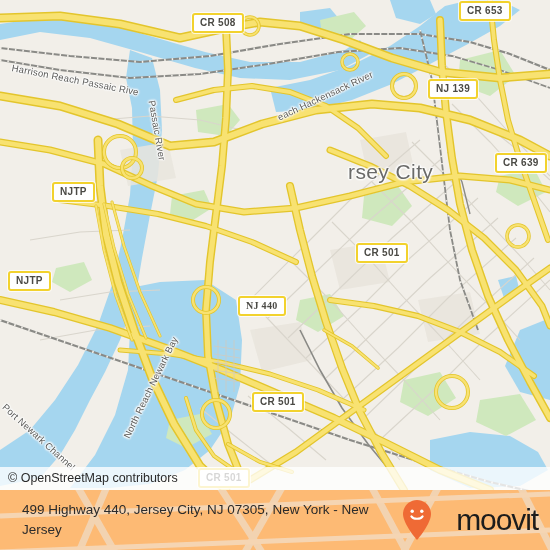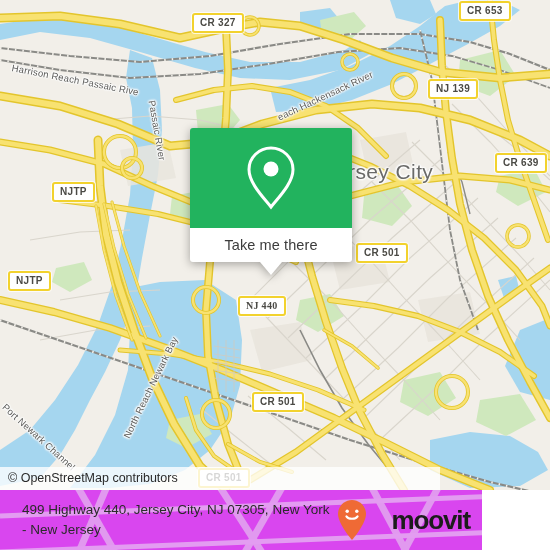--- a/index.html
+++ b/index.html
@@ -44,21 +44,21 @@
     padding: 1px 6px 2px 6px;
     line-height: 13px;
     white-space: nowrap;
     box-shadow: 0 0 0 1px rgba(255,255,255,.75);
   }
 
   
   #attribution {
     position: absolute;
     left: 0; bottom: 0;
-    width: 440px;
+    width: 550px;
     padding: 3px 0 4px 8px;
     font-size: 12.5px;
     color: #2a2a2a;
     background: rgba(255,255,255,.78);
     line-height: 16px;
   }
 
   
   #popup {
     position: absolute;
@@ -91,22 +91,22 @@
     width: 0; height: 0;
     border-left: 11px solid transparent;
     border-right: 11px solid transparent;
     border-top: 13px solid #ffffff;
   }
 
   
   #footer {
     position: absolute;
     left: 0; top: 490px;
-    width: 482px; height: 60px;
-    background: #d946ef;
+    width: 550px; height: 60px;
+    background: #fdba74;
     display: flex; align-items: center;
     overflow: hidden;
   }
   #footer-watermark {
     position: absolute; left: 0; top: -14px;
     width: 550px; height: 90px;
     opacity: .5;
     pointer-events: none;
   }
   #footer-address {
@@ -117,22 +117,22 @@
     line-height: 20px;
     color: #2b2b2b;
   }
   #brand {
     position: relative;
     display: flex; align-items: center;
     padding-right: 12px;
     gap: 3px;
   }
   #brand-name {
-    font-size: 26px;
-    font-weight: bold;
+    font-size: 30px;
+    font-weight: normal;
     letter-spacing: -1.1px;
     color: #1c1c1c;
     margin-left: 21px;
   }
 </style>
 </head>
 <body>
 
 <div id="app">
 
@@ -319,46 +319,34 @@
     <div class="maplabel water-label" style="left:152px; top:95px; transform:rotate(80deg); transform-origin:left center;">Passaic River</div>
 
     <div class="maplabel water-label" style="left:278px; top:112px; transform:rotate(-25deg); transform-origin:left center;">each Hackensack River</div>
 
     <div class="maplabel water-label" style="left:126px; top:432px; transform:rotate(-64deg); transform-origin:left center;">North Reach Newark Bay</div>
 
     <div class="maplabel water-label" style="left:4px; top:400px; transform:rotate(42deg); transform-origin:left center;">Port Newark Channel</div>
 
     <div class="maplabel city-label" style="left:348px; top:160px;">rsey City</div>
 
-    <div class="shield" style="left:192px; top:13px;">CR 327</div>
+    <div class="shield" style="left:192px; top:13px;">CR 508</div>
     <div class="shield" style="left:459px; top:1px;">CR 653</div>
     <div class="shield" style="left:428px; top:79px;text-align:right;">NJ 139</div>
     <div class="shield" style="left:495px; top:153px;">CR 639</div>
     <div class="shield" style="left:52px; top:182px;">NJTP</div>
     <div class="shield" style="left:8px; top:271px;">NJTP</div>
     <div class="shield" style="left:356px; top:243px;">CR 501</div>
     <div class="shield" style="left:238px; top:296px;font-family:Liberation Serif, serif;">NJ 440</div>
     <div class="shield" style="left:252px; top:392px;">CR 501</div>
     <div class="shield" style="left:198px; top:468px;">CR 501</div>
 
     <div id="attribution">© OpenStreetMap contributors</div>
   </div>
 
-  <div id="popup">
-    <div id="popup-head">
-      <svg width="56" height="66" viewBox="0 0 56 66">
-        <path d="M28 3 C16 3 6 12.5 6 24.5 C6 38 20 52 28 62 C36 52 50 38 50 24.5 C50 12.5 40 3 28 3 Z" fill="none" stroke="#ffffff" stroke-width="3"></path>
-        <circle cx="28" cy="24" r="7.5" fill="#ffffff"></circle>
-      </svg>
-    </div>
-    <div id="popup-body">
-      <span id="popup-label">Take me there</span>
-      <div id="popup-tail"></div>
-    </div>
-  </div>
 
   <div id="footer">
 
     <svg id="footer-watermark" viewBox="0 0 550 90">
       <g stroke="#e9ecef" stroke-width="7" fill="none">
         <path d="M60,-20 L140,120"></path>
         <path d="M120,-20 L60,120"></path>
         <path d="M200,-20 L290,120"></path>
         <path d="M300,-20 L220,120"></path>
         <path d="M355,-20 L430,120"></path>

